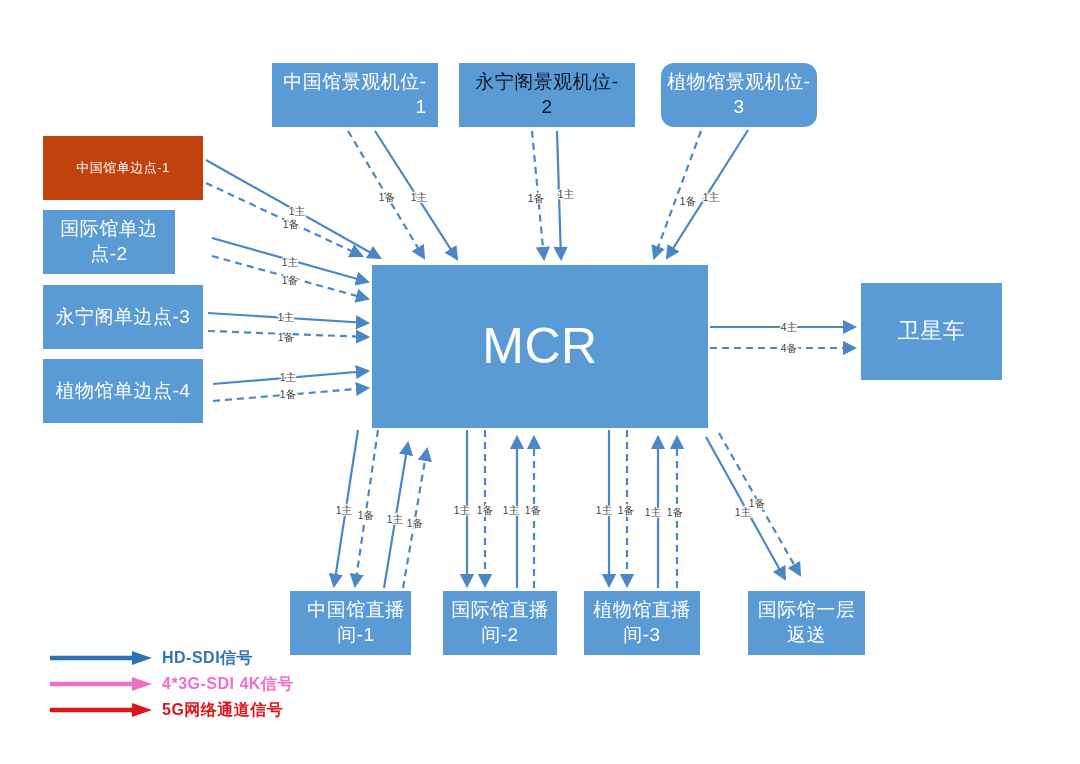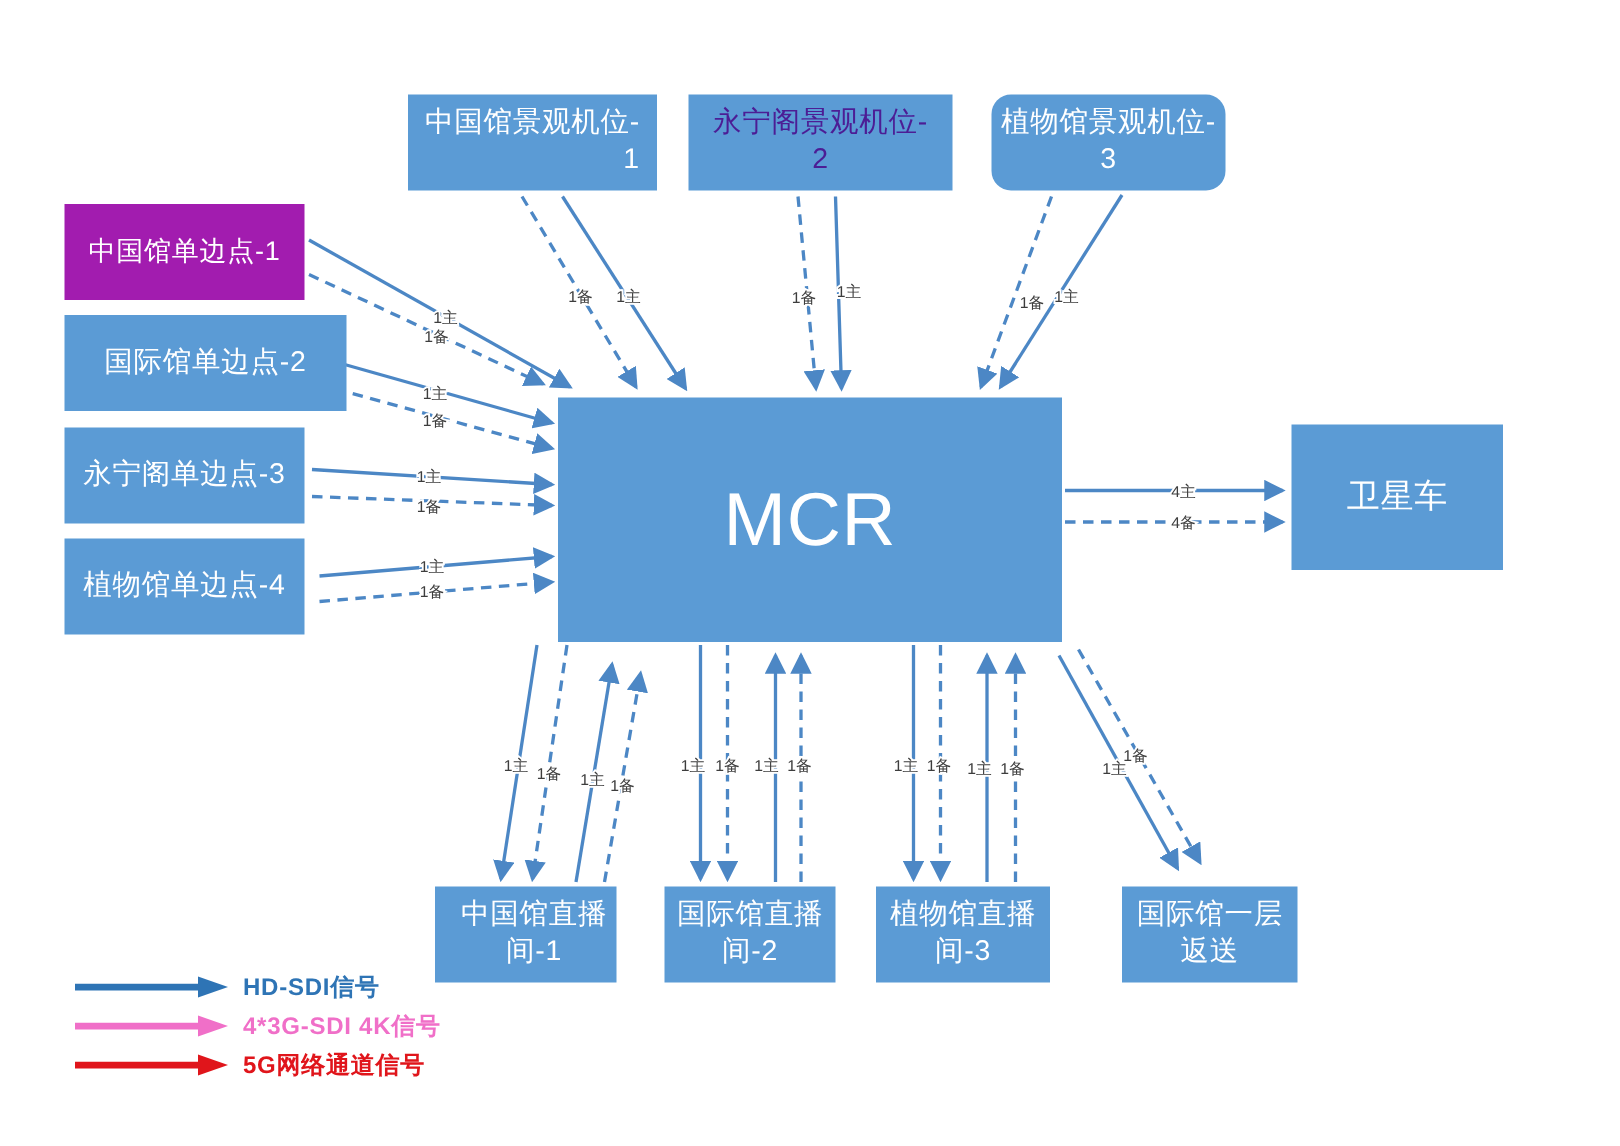--- a/index.html
+++ b/index.html
@@ -105,26 +105,26 @@
       <line x1="677" y1="588" x2="677" y2="437" stroke="#4C87C5" stroke-width="2.2" stroke-dasharray="7 5" marker-end="url(#ah)"></line>
       <text x="675" y="516" class="edge-label" fill="#3d3d3d">1备</text>
       <line x1="706" y1="437" x2="785" y2="579" stroke="#4C87C5" stroke-width="2.2" marker-end="url(#ah)"></line>
       <text x="743" y="516" class="edge-label" fill="#3d3d3d">1主</text>
       <line x1="719" y1="433" x2="800" y2="575" stroke="#4C87C5" stroke-width="2.2" stroke-dasharray="7 5" marker-end="url(#ah)"></line>
       <text x="757" y="507" class="edge-label" fill="#3d3d3d">1备</text>
     </svg>
   <div id="node-layer">
       <div class="node" style="left: 272px; top: 63px; width: 166px; height: 64px; font-size: 19px; background: rgb(91, 155, 213); color: rgb(255, 255, 255); text-align: right;">中国馆景观机位-
 1</div>
-      <div class="node" style="left: 459px; top: 63px; width: 176px; height: 64px; font-size: 19px; background: rgb(91, 155, 213); color: #4c1d95;">永宁阁景观机位-
+      <div class="node" style="left: 459px; top: 63px; width: 176px; height: 64px; font-size: 19px; background: rgb(91, 155, 213); color: #0f172a;">永宁阁景观机位-
 2</div>
       <div class="node" style="left: 661px; top: 63px; width: 156px; height: 64px; font-size: 19px; background: rgb(91, 155, 213); color: rgb(255, 255, 255); border-radius: 13px;">植物馆景观机位-
 3</div>
-      <div class="node" style="left: 43px; top: 136px; width: 160px; height: 64px; font-size: 18px; background: #a21caf; color: rgb(255, 255, 255);">中国馆单边点-1</div>
-      <div class="node" style="left: 43px; top: 210px; width: 188px; height: 64px; font-size: 19px; background: rgb(91, 155, 213); color: rgb(255, 255, 255);">国际馆单边点-2</div>
+      <div class="node" style="left: 43px; top: 136px; width: 160px; height: 64px; font-size: 13px; background: #c2410c; color: rgb(255, 255, 255);">中国馆单边点-1</div>
+      <div class="node" style="left: 43px; top: 210px; width: 132px; height: 64px; font-size: 19px; background: rgb(91, 155, 213); color: rgb(255, 255, 255);">国际馆单边点-2</div>
       <div class="node" style="left: 43px; top: 285px; width: 160px; height: 64px; font-size: 19px; background: rgb(91, 155, 213); color: rgb(255, 255, 255);">永宁阁单边点-3</div>
       <div class="node" style="left: 43px; top: 359px; width: 160px; height: 64px; font-size: 19px; background: rgb(91, 155, 213); color: rgb(255, 255, 255);">植物馆单边点-4</div>
       <div class="node" style="left: 372px; top: 265px; width: 336px; height: 163px; font-size: 50px; background: rgb(91, 155, 213); color: rgb(255, 255, 255);">MCR</div>
       <div class="node" style="left: 861px; top: 283px; width: 141px; height: 97px; font-size: 22px; background: rgb(91, 155, 213); color: rgb(255, 255, 255);">卫星车</div>
       <div class="node" style="left: 290px; top: 591px; width: 110px; height: 64px; font-size: 19px; background: rgb(91, 155, 213); color: rgb(255, 255, 255); padding-left: 11px;">中国馆直播
 间-1</div>
       <div class="node" style="left: 443px; top: 591px; width: 114px; height: 64px; font-size: 19px; background: rgb(91, 155, 213); color: rgb(255, 255, 255);">国际馆直播
 间-2</div>
       <div class="node" style="left: 584px; top: 591px; width: 116px; height: 64px; font-size: 19px; background: rgb(91, 155, 213); color: rgb(255, 255, 255);">植物馆直播
 间-3</div>

